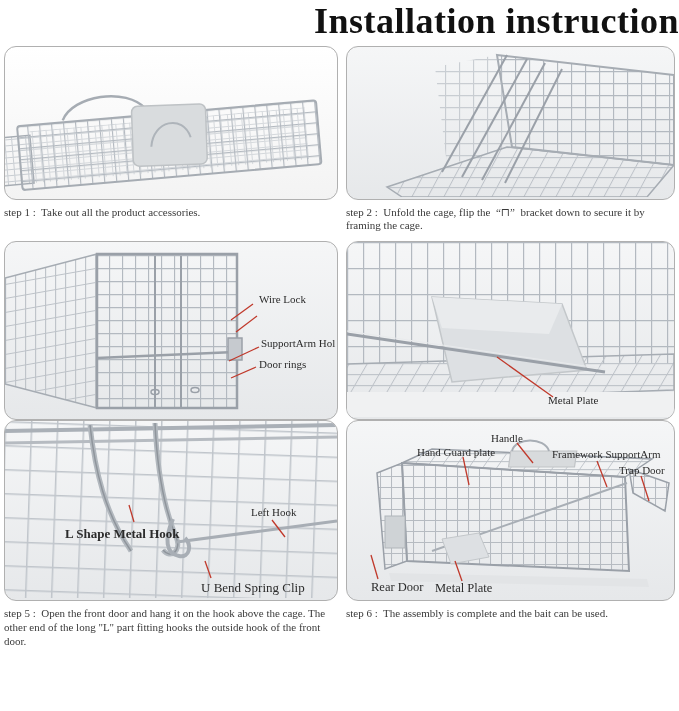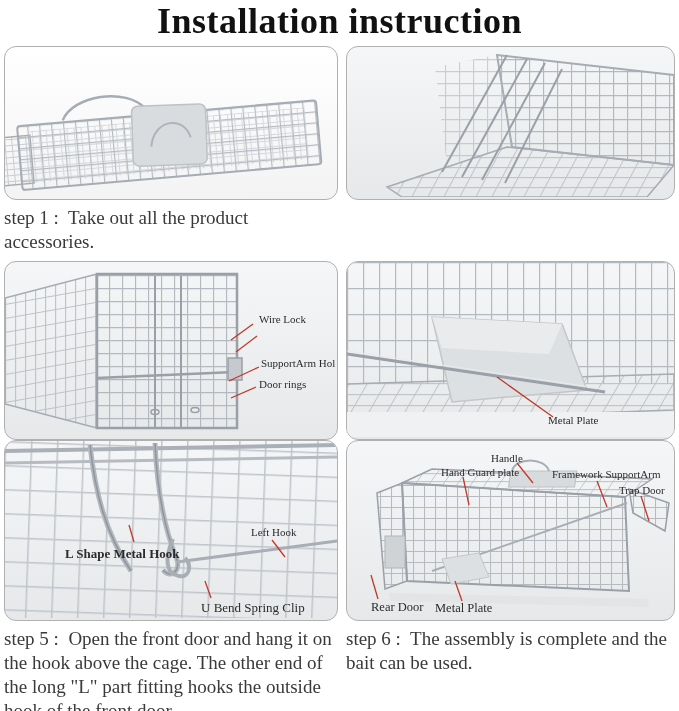--- a/index.html
+++ b/index.html
@@ -7,21 +7,21 @@
     position:relative;
     width:679px;height:711px;
     margin:0 auto;
     background:#ffffff;
     font-family:"Liberation Serif","DejaVu Serif",serif;
     color:#3a3a3a;
     overflow:hidden;
   }
   .title{
     margin:2px 0 4px 0;
-    text-align:center;
+    text-align:right;
     font-size:36px;
     font-weight:700;
     letter-spacing:.5px;
     color:#111;
     line-height:1.1;
   }
   .grid{
     display:grid;
     grid-template-columns:334px 329px;
     column-gap:8px;
@@ -34,21 +34,21 @@
     border-radius:12px;
     overflow:hidden;
     background:linear-gradient(#f5f6f7,#e6e8ea);
   }
   .panel.white{background:linear-gradient(#ffffff,#f3f3f3);}
   .r1{height:152px;}
   .r2{height:177px;}
   .r3{height:179px;}
   .caption{
     margin:6px 0 8px 0;
-    font-size:19px;
+    font-size:11px;
     line-height:1.26;
     color:#3a3a3a;
     white-space:pre-wrap;
   }
   .img-label{
     position:absolute;
     font-size:11px;
     color:#2b2b2b;
     white-space:nowrap;
     line-height:1;
@@ -104,20 +104,21 @@
           <polygon points="88,20 150,8 165,100 100,118" fill="url(#p2a)" opacity=".65"></polygon>
           <polygon points="40,140 160,100 327,118 300,150 55,150" fill="url(#p2f)" stroke="#a6acb3" stroke-width="1.5"></polygon>
           <g stroke="#9aa0a8" stroke-width="2">
             <line x1="95" y1="125" x2="160" y2="8"></line>
             <line x1="115" y1="130" x2="180" y2="12"></line>
             <line x1="135" y1="133" x2="198" y2="16"></line>
             <line x1="158" y1="136" x2="215" y2="22"></line>
           </g>
         </svg>
       </div>
+      <p class="caption">step 2 :  Unfold the cage, flip the  “⊓”  bracket down to secure it by framing the cage.</p>
     </div>
 
     <div class="cell">
       <div class="panel r2">
         <svg width="332" height="175" viewBox="0 0 332 175">
           <defs>
             <pattern id="p3f" width="13" height="13" patternUnits="userSpaceOnUse">
               <path d="M13 .5H.5V13" fill="none" stroke="#b3b9c0" stroke-width="1.3"></path>
             </pattern>
             <pattern id="p3s" width="10" height="14" patternUnits="userSpaceOnUse" patternTransform="skewY(-10)">
@@ -227,21 +228,21 @@
           <g>
             <line class="ann-line" x1="170" y1="22" x2="186" y2="42"></line>
             <line class="ann-line" x1="116" y1="36" x2="122" y2="64"></line>
             <line class="ann-line" x1="250" y1="40" x2="260" y2="66"></line>
             <line class="ann-line" x1="294" y1="55" x2="302" y2="80"></line>
             <line class="ann-line" x1="24" y1="134" x2="31" y2="158"></line>
             <line class="ann-line" x1="108" y1="140" x2="115" y2="160"></line>
           </g>
         </svg>
         <span class="img-label" style="left:144px;top:12px;">Handle</span>
-        <span class="img-label" style="left:70px;top:26px;margin-left:24px;">Hand Guard plate</span>
+        <span class="img-label" style="left:70px;top:26px;">Hand Guard plate</span>
         <span class="img-label" style="left:205px;top:28px;">Framework SupportArm</span>
         <span class="img-label" style="left:272px;top:44px;">Trap Door</span>
         <span class="img-label" style="left:12px;top:160px;font-size:12.5px;margin-left:12px;">Rear Door</span>
         <span class="img-label" style="left:88px;top:161px;font-size:12.5px;">Metal Plate</span>
       </div>
       <p class="caption">step 6 :  The assembly is complete and the bait can be used.</p>
     </div>
 
   </div>
 </div>

